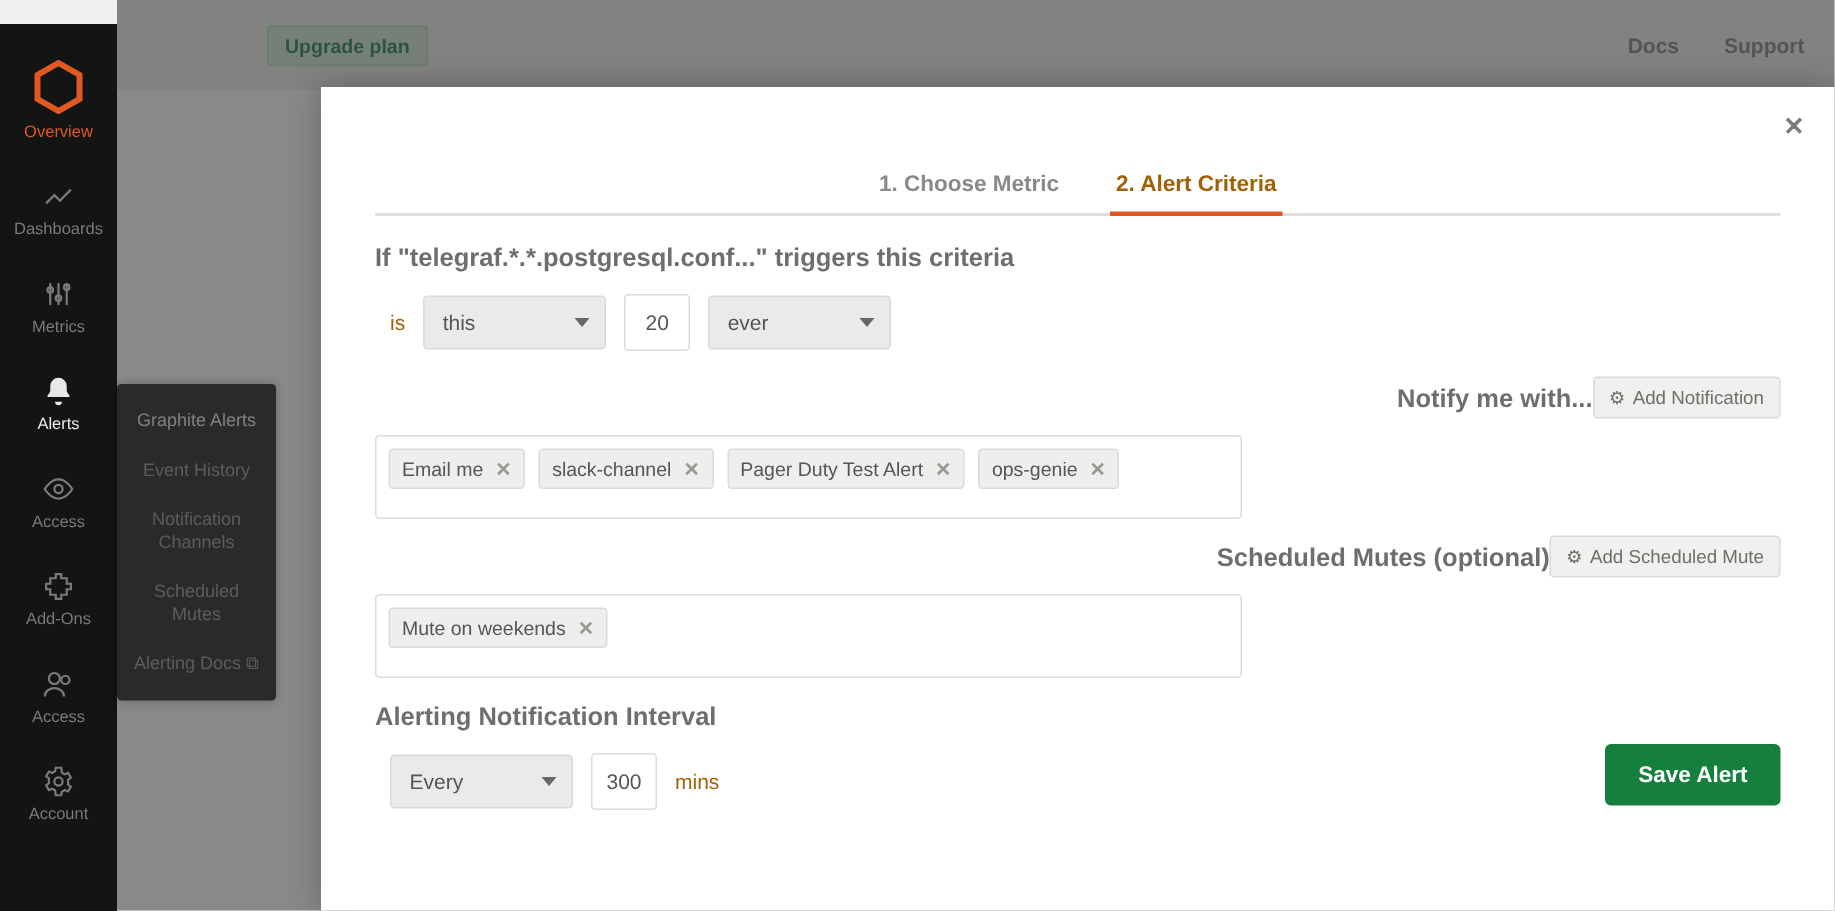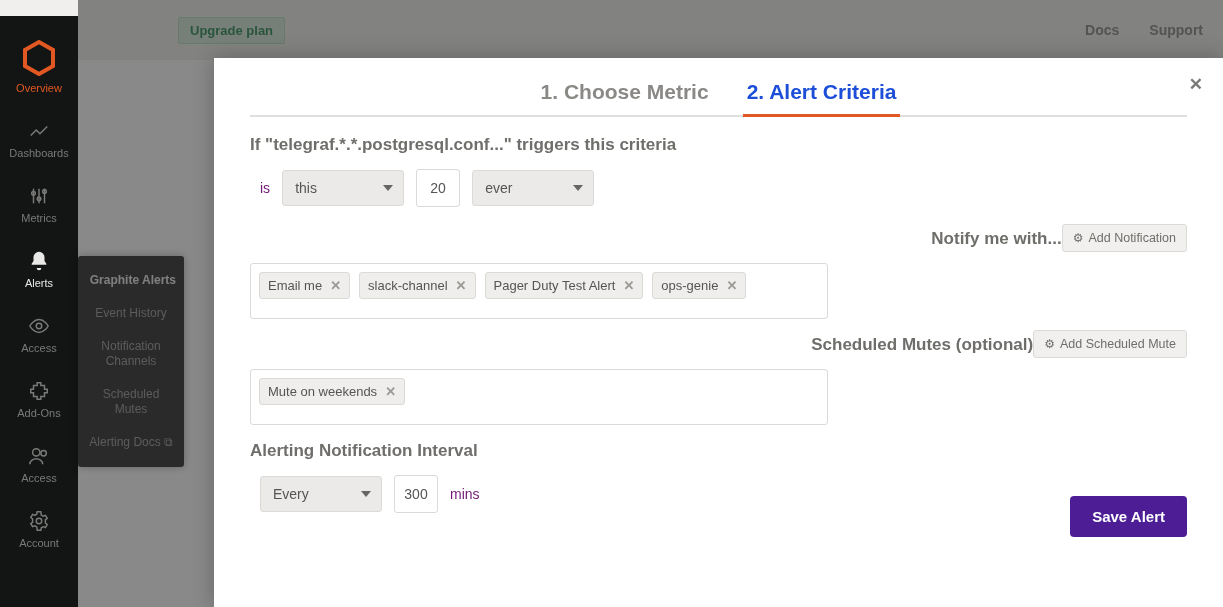--- a/index.html
+++ b/index.html
@@ -7,48 +7,48 @@
   .nav-main{position:absolute;left:0;top:16px;width:78px;height:100%;background:#131514;color:#7a7a78;}
   .nav-main .logo{width:36px;height:36px;margin:14px auto 6px;position:relative;}
   .nav-main .logo svg{display:block;}
   .nav-main .item{text-align:center;padding:10px 0 14px;cursor:pointer;}
   .nav-main .item.active{color:#e25822;}
   .nav-main .item .icon{height:26px;display:flex;align-items:center;justify-content:center;}
   .nav-main .item .label{font-size:11px;margin-top:3px;}
   
   .nav-sub{position:absolute;left:78px;top:256px;width:106px;background:#2c2d2c;color:#aeaeac;border-radius:3px;padding:8px 0;box-shadow:0 0 8px rgba(0,0,0,.3);z-index:5;}
   .nav-sub .sitem{padding:9px 8px;text-align:center;font-size:12px;color:#9b9b99;cursor:pointer;line-height:1.25;}
-  .nav-sub .sitem.active{color:#e8e8e7;font-weight:700;text-align:right;}
+  .nav-sub .sitem.active{color:#e8e8e7;font-weight:400;}
   
   .topbar{position:absolute;left:78px;right:0;top:0;height:60px;display:flex;align-items:center;justify-content:space-between;}
   .upgrade{margin-left:100px;background:#d5ecd9;color:#2e8b57;border:1px solid #b7dbc0;border-radius:2px;padding:5px 11px;font-size:13px;font-weight:600;cursor:pointer;}
   .toplinks{display:flex;gap:30px;margin-right:20px;color:#888;font-size:14px;margin-left:48px;}
   .toplinks span{cursor:pointer;font-weight:600;}
   
   .bg-body{position:absolute;left:78px;right:0;top:60px;bottom:0;background:#fff;}
   .overlay{position:absolute;left:78px;right:0;top:0;bottom:0;background:rgba(40,40,40,.55);z-index:10;}
   
   .modal{position:absolute;left:214px;right:0;top:58px;bottom:0;background:#fff;z-index:20;box-shadow:0 0 20px rgba(0,0,0,.25);padding:20px 36px 30px;overflow:hidden;}
   .modal-close{position:absolute;right:20px;top:16px;font-size:17px;color:#7a7a78;cursor:pointer;font-weight:bold;}
   .tabs{display:flex;justify-content:center;gap:30px;border-bottom:2px solid #e0dfdd;margin:0 0 18px;}
-  .tab{padding:0 4px 10px;color:#8a8986;font-weight:600;font-size:21px;cursor:pointer;position:relative;bottom:-2px;border-bottom:3px solid transparent;}
-  .tab.selected{color:#1d4ed8;border-bottom-color:#e25822;}
+  .tab{padding:0 4px 10px;color:#8a8986;font-weight:600;font-size:15px;cursor:pointer;position:relative;bottom:-2px;border-bottom:3px solid transparent;margin-top:34px;}
+  .tab.selected{color:#a16207;border-bottom-color:#e25822;}
   .section-title{color:#6f6e6b;font-weight:600;font-size:17px;margin:16px 0 14px;}
   .row{display:flex;align-items:center;gap:12px;margin-bottom:6px;}
-  .static-label{color:#701a75;font-size:14px;}
+  .static-label{color:#a16207;font-size:14px;}
   .select{background:#ebeae8;border:1px solid #dcdad7;border-radius:3px;height:34px;padding:0 30px 0 12px;font-size:14px;color:#555;display:flex;align-items:center;position:relative;cursor:pointer;min-width:78px;}
   .select .caret{position:absolute;right:10px;top:14px;border-left:5px solid transparent;border-right:5px solid transparent;border-top:6px solid #666;}
   .numbox{border:1px solid #dcdad7;border-radius:3px;height:34px;width:38px;text-align:center;font-size:14px;color:#555;}
   .section-head{display:flex;justify-content:flex-end;align-items:center;}
   .mini-btn{border:1px solid #dcdad7;background:#f1f0ee;color:#6f6e6b;font-size:12.5px;padding:6px 10px;border-radius:3px;cursor:pointer;display:flex;align-items:center;gap:5px;}
   .mini-btn .gear{font-size:12px;}
   .chipbox{border:1px solid #dcdad7;border-radius:3px;padding:8px;display:flex;gap:9px;flex-wrap:wrap;min-height:38px;align-items:flex-start;max-width:560px;}
   .chip{background:#efeeec;border:1px solid #dcdad7;border-radius:3px;padding:5px 8px;font-size:13px;color:#555;display:flex;align-items:center;gap:8px;}
   .chip .x{color:#9a9996;cursor:pointer;font-weight:bold;}
-  .save-btn{position:absolute;right:36px;bottom:70px;background:#4c1d95;color:#fff;border:none;border-radius:4px;padding:12px 22px;font-size:15px;font-weight:600;cursor:pointer;}
+  .save-btn{position:absolute;right:36px;bottom:70px;background:#15803d;color:#fff;border:none;border-radius:4px;padding:12px 22px;font-size:15px;font-weight:600;cursor:pointer;}
   
   .icon svg{width:22px;height:22px;stroke:currentColor;fill:none;stroke-width:1.6;}
   .bell svg{fill:currentColor;stroke:none;width:22px;height:22px;}
 </style>
 </head>
 <body>
 
 <div class="nav-main">
   <div class="item active">
     <div class="logo">

